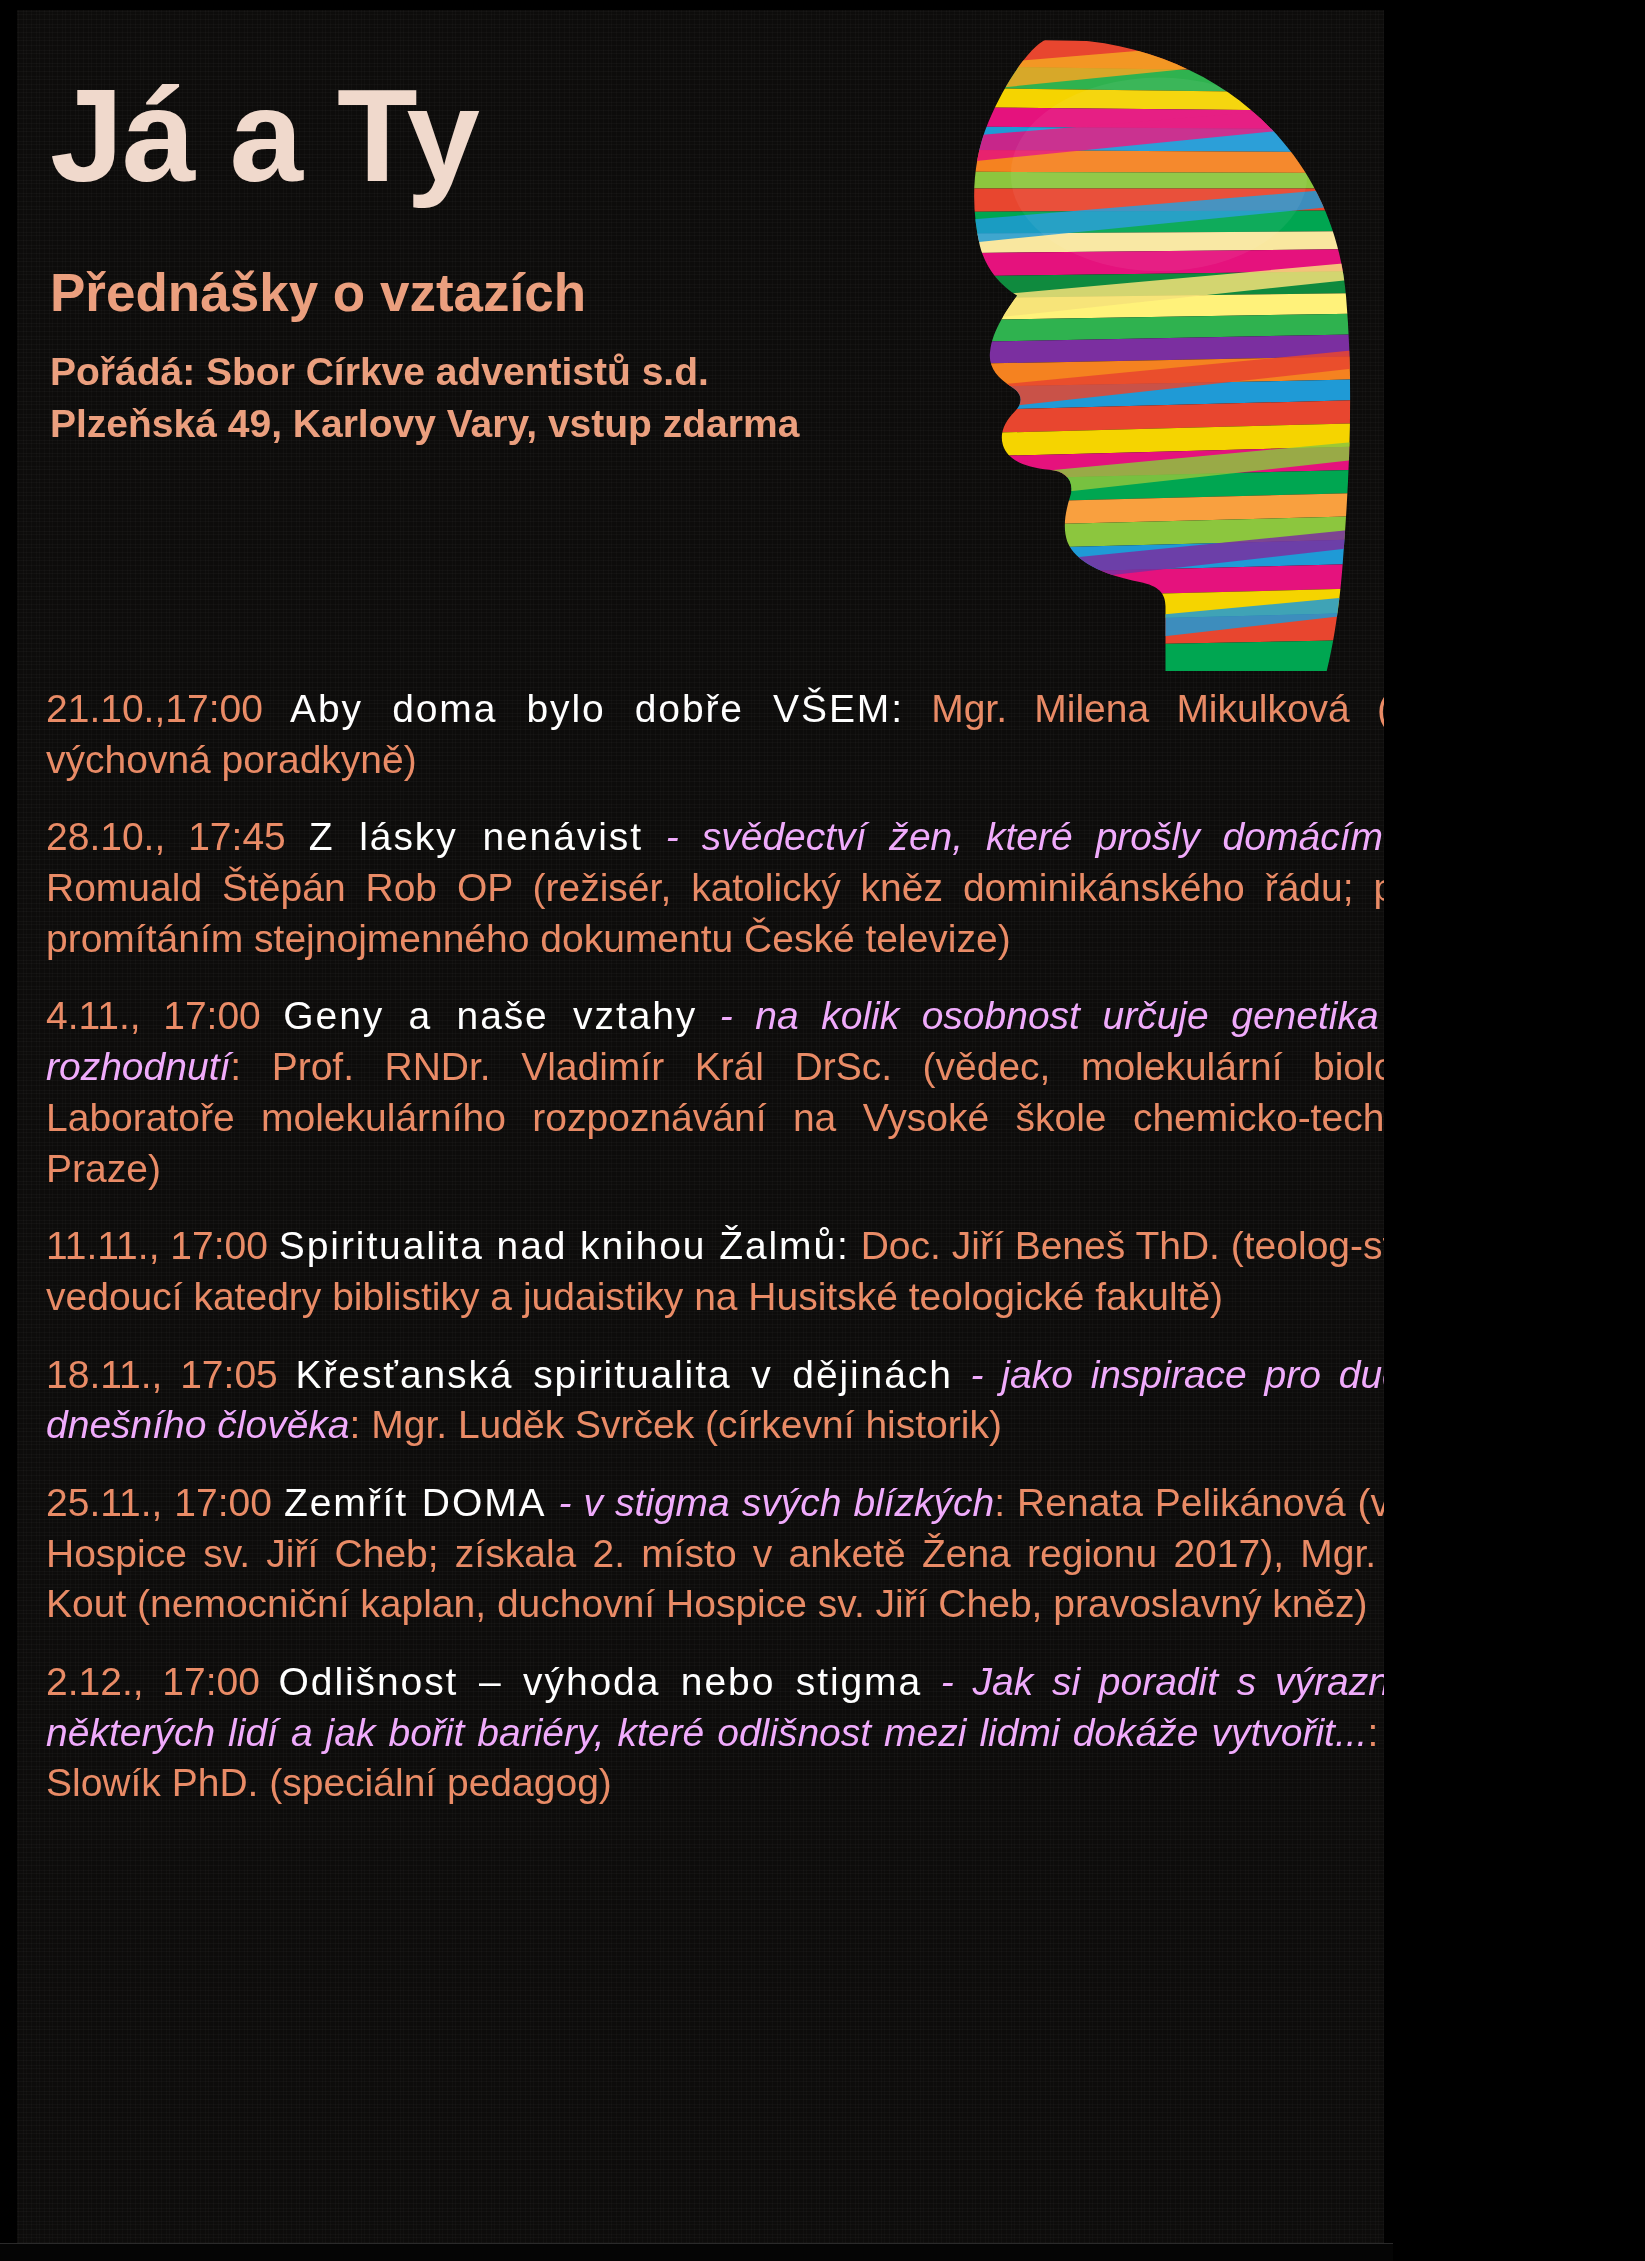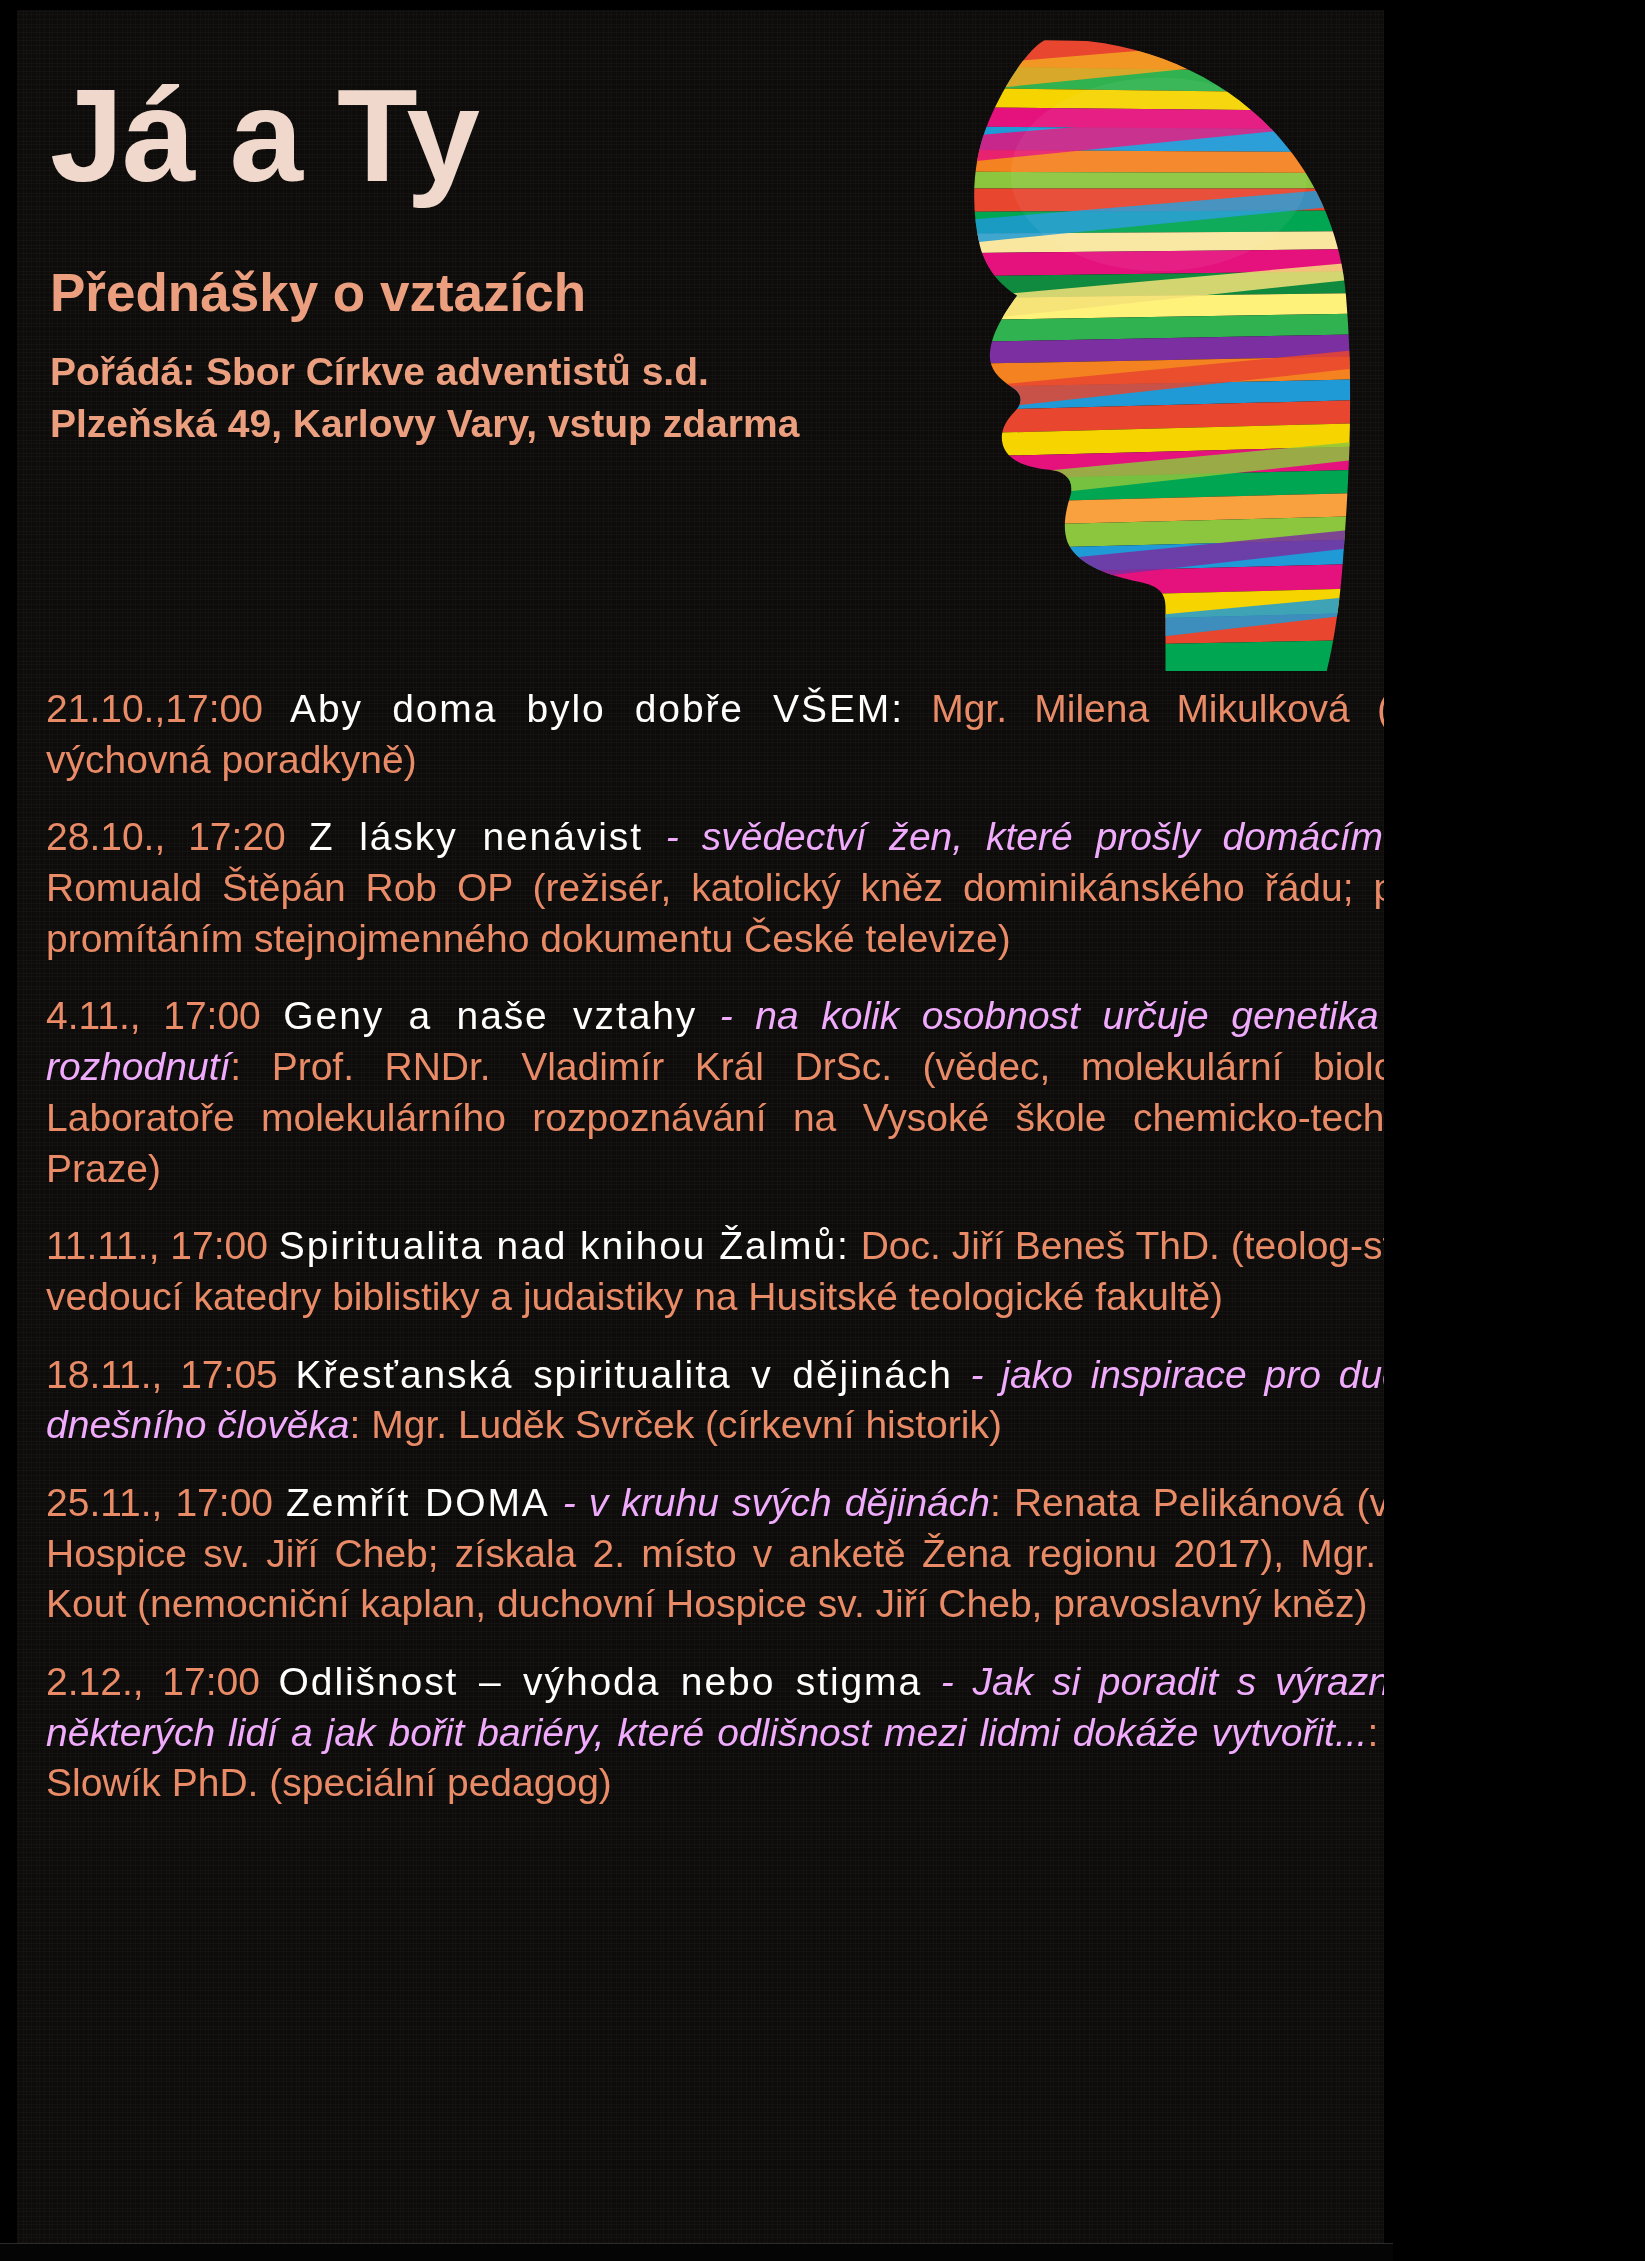--- a/index.html
+++ b/index.html
@@ -208,38 +208,38 @@
       <div>Plzeňská 49, Karlovy Vary, vstup zdarma</div>
     </div>
   </div>
 
   <div class="lectures">
     <div class="lecture">
       <span class="date">21.10.,17:00</span>
       <span class="lec-title sp">Aby doma bylo dobře VŠEM:</span><span class="lec-sub"></span><span class="lec-rest"> Mgr. Milena Mikulková (vztahová a výchovná poradkyně)</span>
     </div>
     <div class="lecture">
-      <span class="date">28.10., 17:20</span>
+      <span class="date">28.10., 17:45</span>
       <span class="lec-title sp">Z lásky nenávist</span><span class="lec-sub"> - svědectví žen, které prošly domácím násilím</span><span class="lec-rest">: P. Romuald Štěpán Rob OP (režisér, katolický kněz dominikánského řádu; přednáška s promítáním stejnojmenného dokumentu České televize)</span>
     </div>
     <div class="lecture">
       <span class="date">4.11., 17:00</span>
       <span class="lec-title sp">Geny a naše vztahy</span><span class="lec-sub"> - na kolik osobnost určuje genetika nebo naše rozhodnutí</span><span class="lec-rest">: Prof. RNDr. Vladimír Král DrSc. (vědec, molekulární biolog, vedoucí Laboratoře molekulárního rozpoznávání na Vysoké škole chemicko-technologické v Praze)</span>
     </div>
     <div class="lecture">
       <span class="date">11.11., 17:00</span>
       <span class="lec-title sp">Spiritualita nad knihou Žalmů:</span><span class="lec-sub"></span><span class="lec-rest"> Doc. Jiří Beneš ThD. (teolog-starozákoník, vedoucí katedry biblistiky a judaistiky na Husitské teologické fakultě)</span>
     </div>
     <div class="lecture">
       <span class="date">18.11., 17:05</span>
       <span class="lec-title sp">Křesťanská spiritualita v dějinách</span><span class="lec-sub"> - jako inspirace pro duchovní život dnešního člověka</span><span class="lec-rest">: Mgr. Luděk Svrček (církevní historik)</span>
     </div>
     <div class="lecture">
       <span class="date">25.11., 17:00</span>
-      <span class="lec-title sp">Zemřít DOMA</span><span class="lec-sub"> - v kruhu svých dějinách</span><span class="lec-rest">: Renata Pelikánová (vrchní sestra Hospice sv. Jiří Cheb; získala 2. místo v anketě Žena regionu 2017), Mgr. Metoděj Vít Kout (nemocniční kaplan, duchovní Hospice sv. Jiří Cheb, pravoslavný kněz)</span>
+      <span class="lec-title sp">Zemřít DOMA</span><span class="lec-sub"> - v stigma svých blízkých</span><span class="lec-rest">: Renata Pelikánová (vrchní sestra Hospice sv. Jiří Cheb; získala 2. místo v anketě Žena regionu 2017), Mgr. Metoděj Vít Kout (nemocniční kaplan, duchovní Hospice sv. Jiří Cheb, pravoslavný kněz)</span>
     </div>
     <div class="lecture">
       <span class="date">2.12., 17:00</span>
       <span class="lec-title sp">Odlišnost – výhoda nebo stigma</span><span class="lec-sub"> - Jak si poradit s výraznou jinakostí některých lidí a jak bořit bariéry, které odlišnost mezi lidmi dokáže vytvořit...</span><span class="lec-rest">: PhDr. Josef Slowík PhD. (speciální pedagog)</span>
     </div>
   </div>
 
   <div class="edge-left"></div>
   <div class="edge-right"></div>
   <div class="edge-top"></div>

